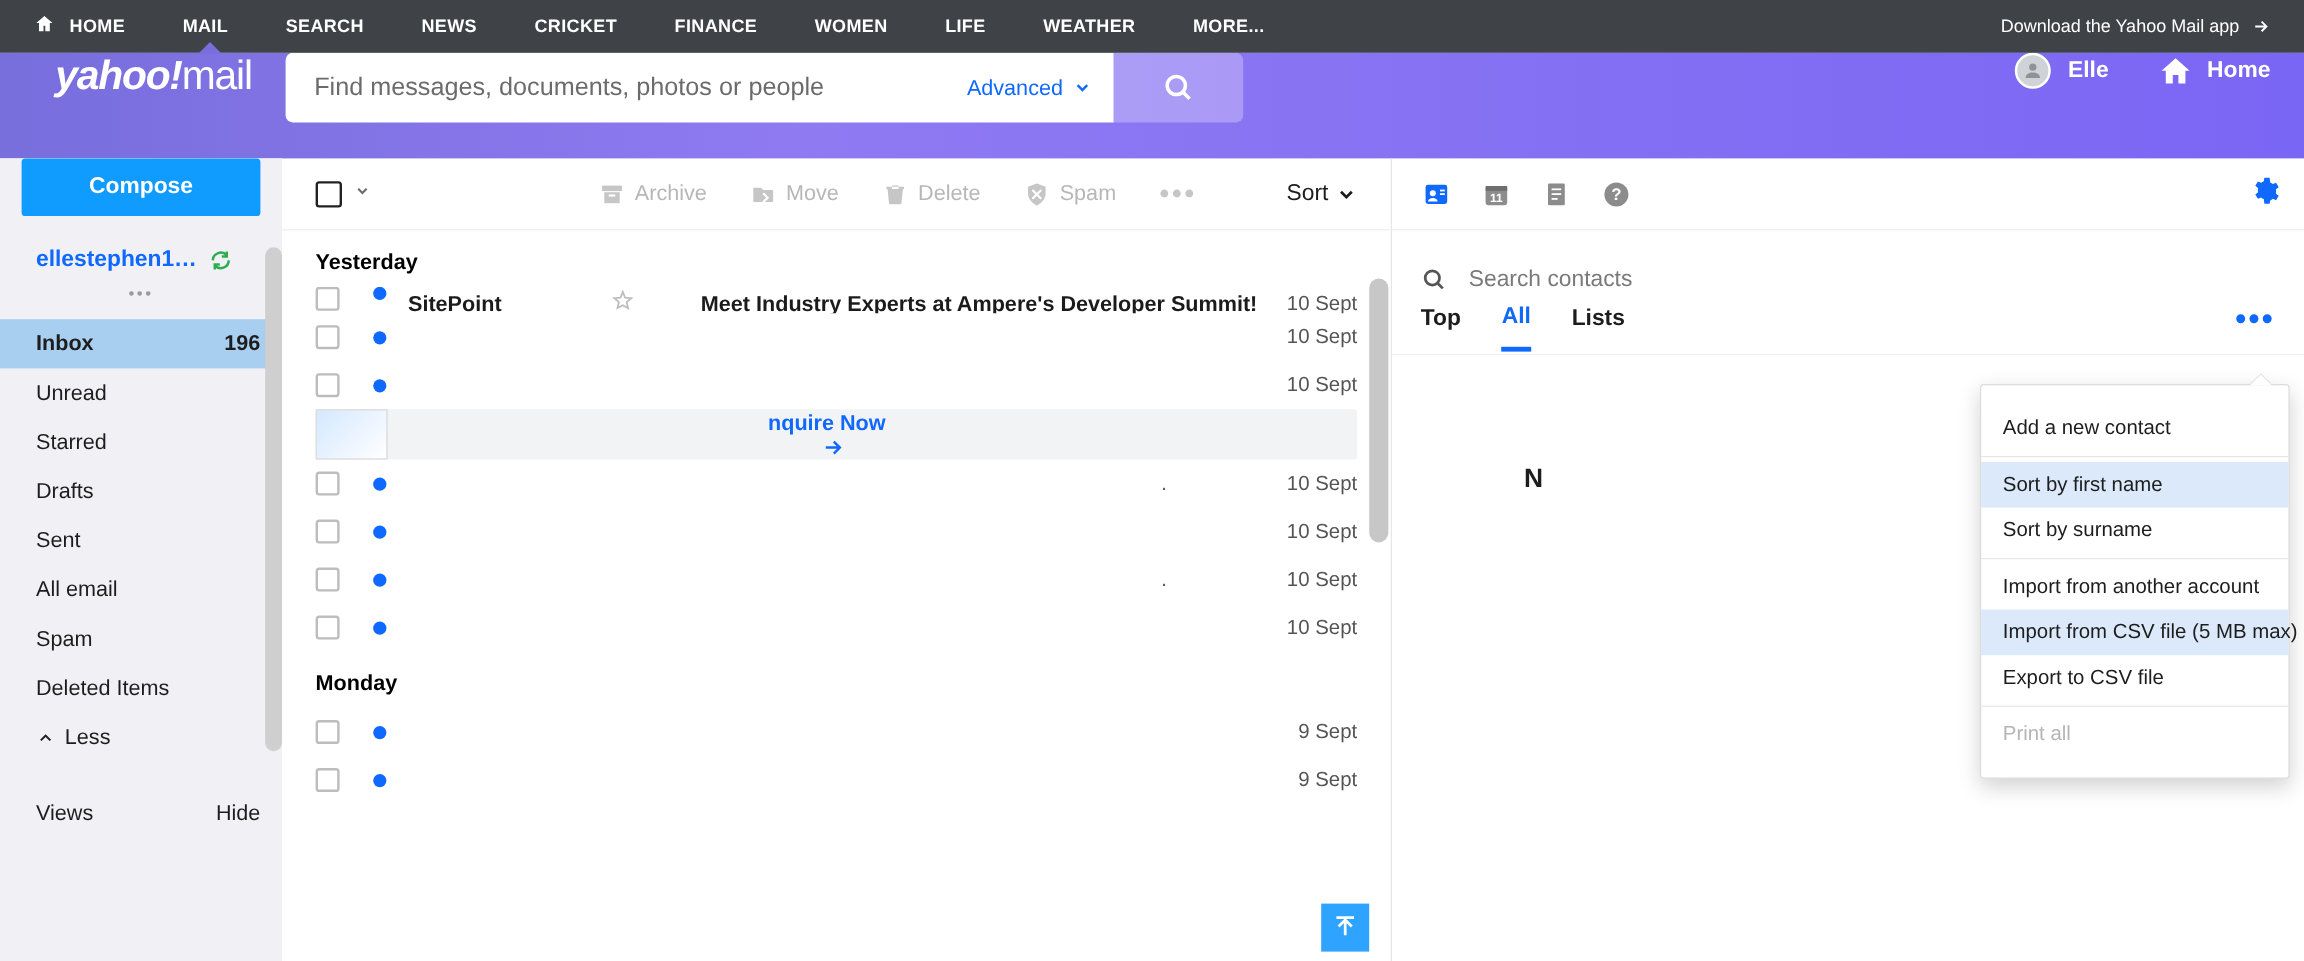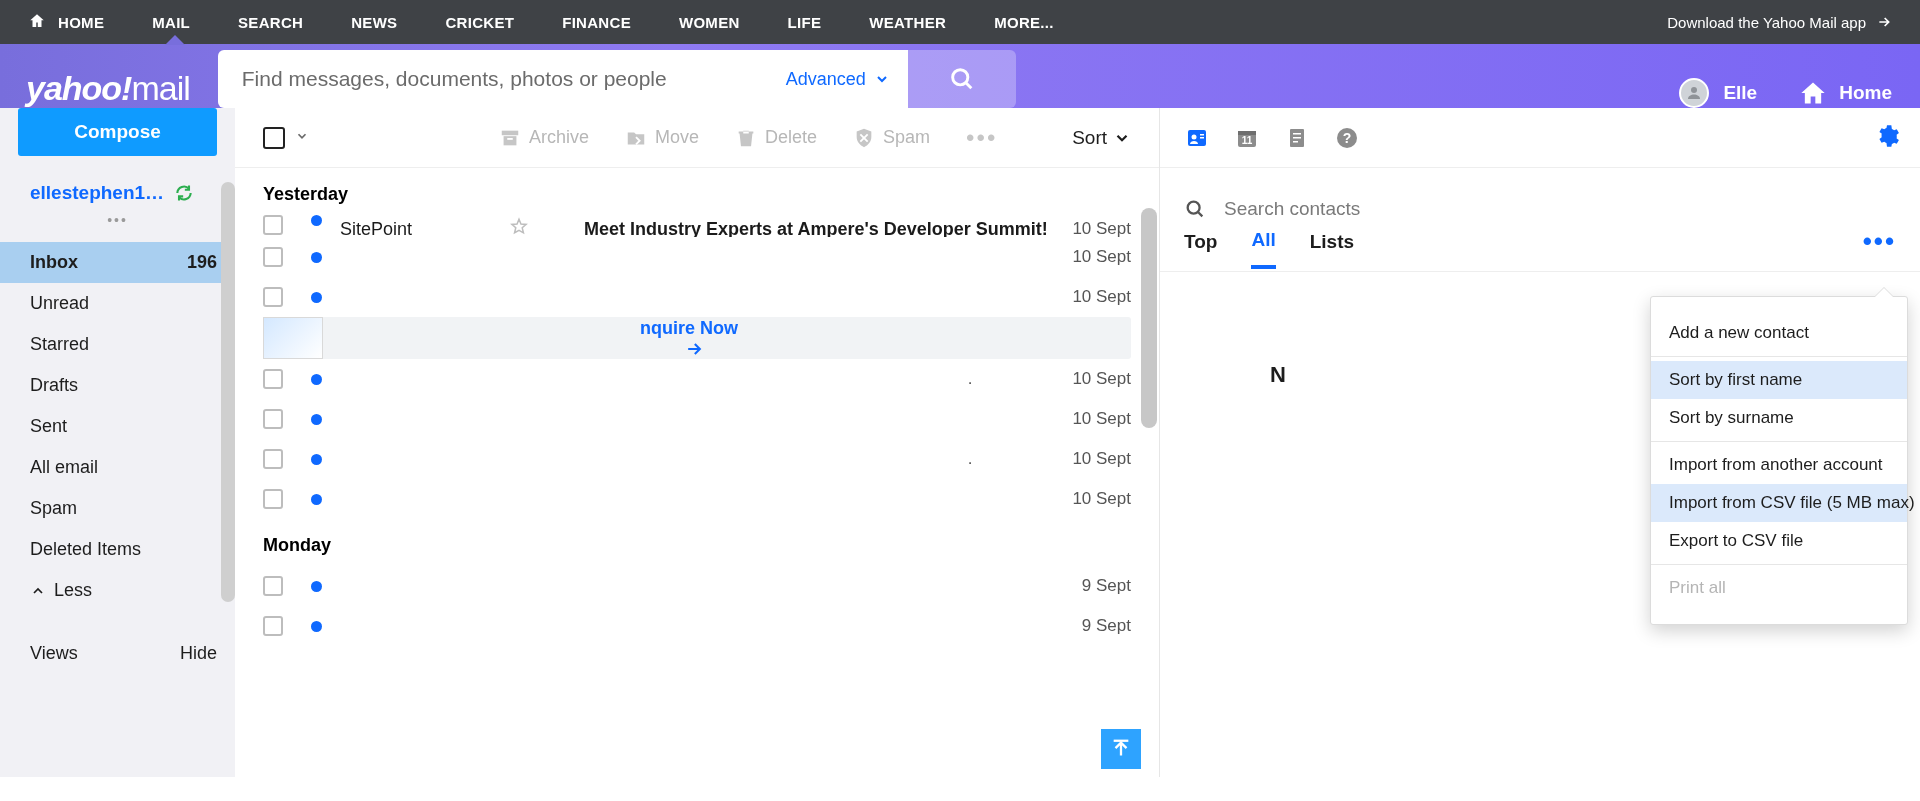--- a/index.html
+++ b/index.html
@@ -7,21 +7,21 @@
 
 
 .topnav { height:44px; background:#3f4246; display:flex; align-items:center; padding:0 28px; color:#fff; font-size:15px; font-weight:600; position:relative; }
 .topnav .home-icon { margin-right:12px; }
 .topnav .tn-item { margin-right:48px; cursor:pointer; letter-spacing:.3px; }
 .topnav .tn-right { margin-left:auto; font-size:15px; font-weight:400; display:flex; align-items:center; cursor:pointer; }
 .topnav .tn-right svg { margin-left:10px; }
 .topnav .tn-caret { position:absolute; left:165px; bottom:-1px; width:0; height:0; border-left:10px solid transparent; border-right:10px solid transparent; border-bottom:10px solid #786edc; }
 
 
-.purplebar { height:64px; background:linear-gradient(90deg,#786edc 0%,#8f7af2 35%,#7a66f4 100%); display:flex; align-items:flex-end; padding-left:26px; padding-right:28px; }
+.purplebar { height:88px; background:linear-gradient(90deg,#786edc 0%,#8f7af2 35%,#7a66f4 100%); display:flex; align-items:flex-start; padding-left:46px; padding-right:28px; }
 .logo { color:#fff; font-size:34px; font-weight:800; font-style:italic; letter-spacing:-1px; margin-right:28px; white-space:nowrap; }
 .logo .thin { font-weight:300; font-style:normal; }
 .searchwrap { display:flex; align-items:center; width:690px; height:58px; background:#fff; border-radius:6px 0 0 6px; padding:0 18px 0 24px; }
 .searchwrap input { border:none; outline:none; flex:1; font-size:21px; color:#333; }
 .searchwrap input::placeholder { color:#6b6b6b; }
 .adv { color:#0f69ff; font-size:18px; margin-left:12px; display:flex; align-items:center; cursor:pointer; }
 .adv svg { margin-left:8px; }
 .searchbtn { width:108px; height:58px; background:rgba(255,255,255,.28); border-radius:0 6px 6px 0; display:flex; align-items:center; justify-content:center; cursor:pointer; }
 .rightuser { margin-left:auto; display:flex; align-items:center; color:#fff; font-size:19px; font-weight:600; }
 .avatar { width:30px; height:30px; border-radius:50%; background:#cfd3d8; border:2px solid #fff; margin-right:14px; display:flex; align-items:center; justify-content:center; }
@@ -58,21 +58,21 @@
 .msgtoolbar .sort { color:#1d1d1d; font-size:19px; display:flex; align-items:center; cursor:pointer; }
 .msgtoolbar .sort svg { margin-left:6px; }
 .msgtoolbar .tbitem.firstgap { margin-left:190px; }
 
 
 .msglist { flex:1; overflow:hidden; position:relative; }
 .grouphdr { font-size:18px; font-weight:700; padding:16px 28px 10px; }
 .msgrow { height:40px; display:flex; align-items:center; padding:0 28px; position:relative; }
 .msgrow .rcb { width:20px; height:20px; border:2px solid #bdbdbd; border-radius:3px; margin-right:28px; flex-shrink:0; }
 .msgrow .unread { width:11px; height:11px; background:#0f69ff; border-radius:50%; margin-right:18px; flex-shrink:0; }
-.msgrow .sender { font-size:18px; font-weight:400; color:#1b1b1b; width:150px; white-space:nowrap; overflow:hidden; }
+.msgrow .sender { font-size:18px; font-weight:700; color:#1b1b1b; width:150px; white-space:nowrap; overflow:hidden; }
 .msgrow .subj { font-size:18px; font-weight:700; color:#1b1b1b; margin-left:40px; flex:1; white-space:nowrap; overflow:hidden; }
 .msgrow .star { margin-left:20px; margin-right:16px; color:#bdbdbd; }
 .msgrow .date { margin-left:auto; font-size:17px; color:#555; }
 .adrow { height:42px; background:#f1f3f5; margin:0 28px; border-radius:3px; display:flex; align-items:center; justify-content:flex-end; padding-right:16px; color:#0f69ff; font-size:18px; font-weight:600; position:relative;flex-direction:column; }
 .adrow .thumb { position:absolute; left:0; top:0; width:60px; height:42px; background:linear-gradient(135deg,#d4e8ff,#fff); border:1px solid #d9d9d9; }
 .dotstub { color:#555; font-size:17px; }
 .msglist .vscroll { position:absolute; right:2px; top:40px; width:16px; height:220px; background:#c7c7c7; border-radius:8px; }
 
 
 .rpanel { flex:1; display:flex; flex-direction:column; position:relative; }

